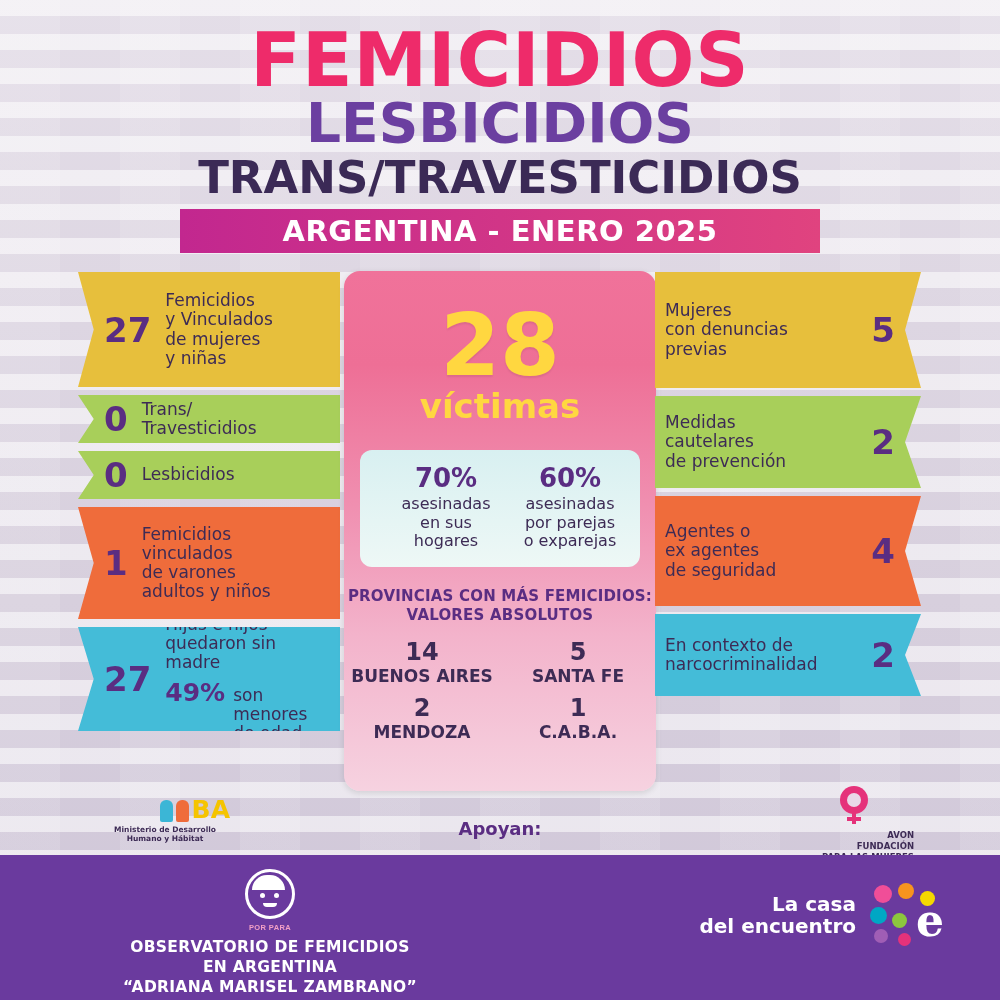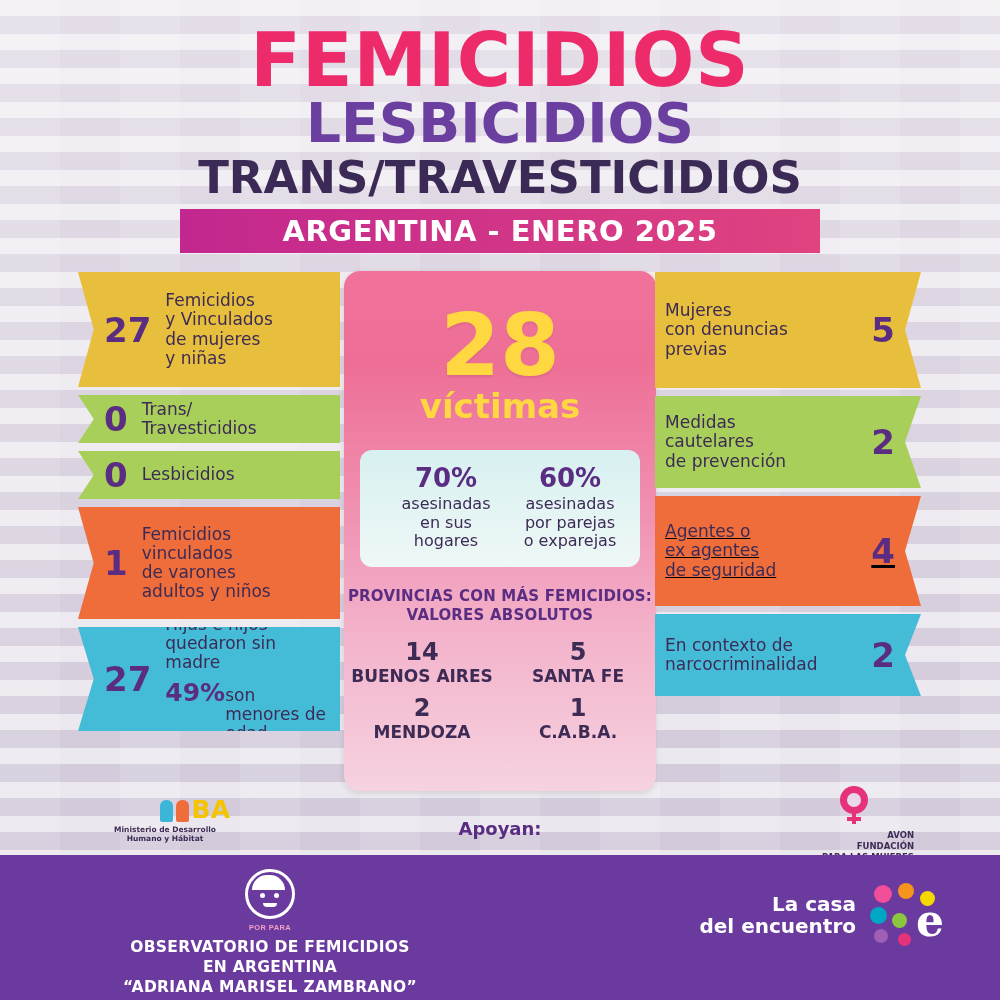--- a/index.html
+++ b/index.html
@@ -152,33 +152,34 @@
   .chip-right .num { margin-left: auto; }
 
   .chip-l1 { height: 115px; }
   .chip-l2 { height: 48px; }
   .chip-l3 { height: 48px; }
   .chip-l4 { height: 112px; }
   .chip-l5 { height: 104px; flex-direction: row; align-items: center; }
 
   .chip-r1 { height: 116px; }
   .chip-r2 { height: 92px; }
-  .chip-r3 { height: 110px; text-decoration: underline; }
+  .chip-r3 { height: 110px; }
   .chip-r4 { height: 82px; }
 
   .stack-kids {
     display: flex;
     flex-direction: column;
     justify-content: center;
     line-height: 1.12;
   }
   .stack-kids .line-a { font-size: 17px; color: #3d2b55; }
   .pct-row {
     display: flex;
     align-items: baseline;
+    gap: 8px;
     margin-top: 6px;
   }
   .pct-row .p {
     font-size: 25px;
     font-weight: 700;
     color: #5a2d82;
     font-family: "DejaVu Sans", sans-serif;
   }
   .pct-row .t { font-size: 17px; color: #3d2b55; }
 

